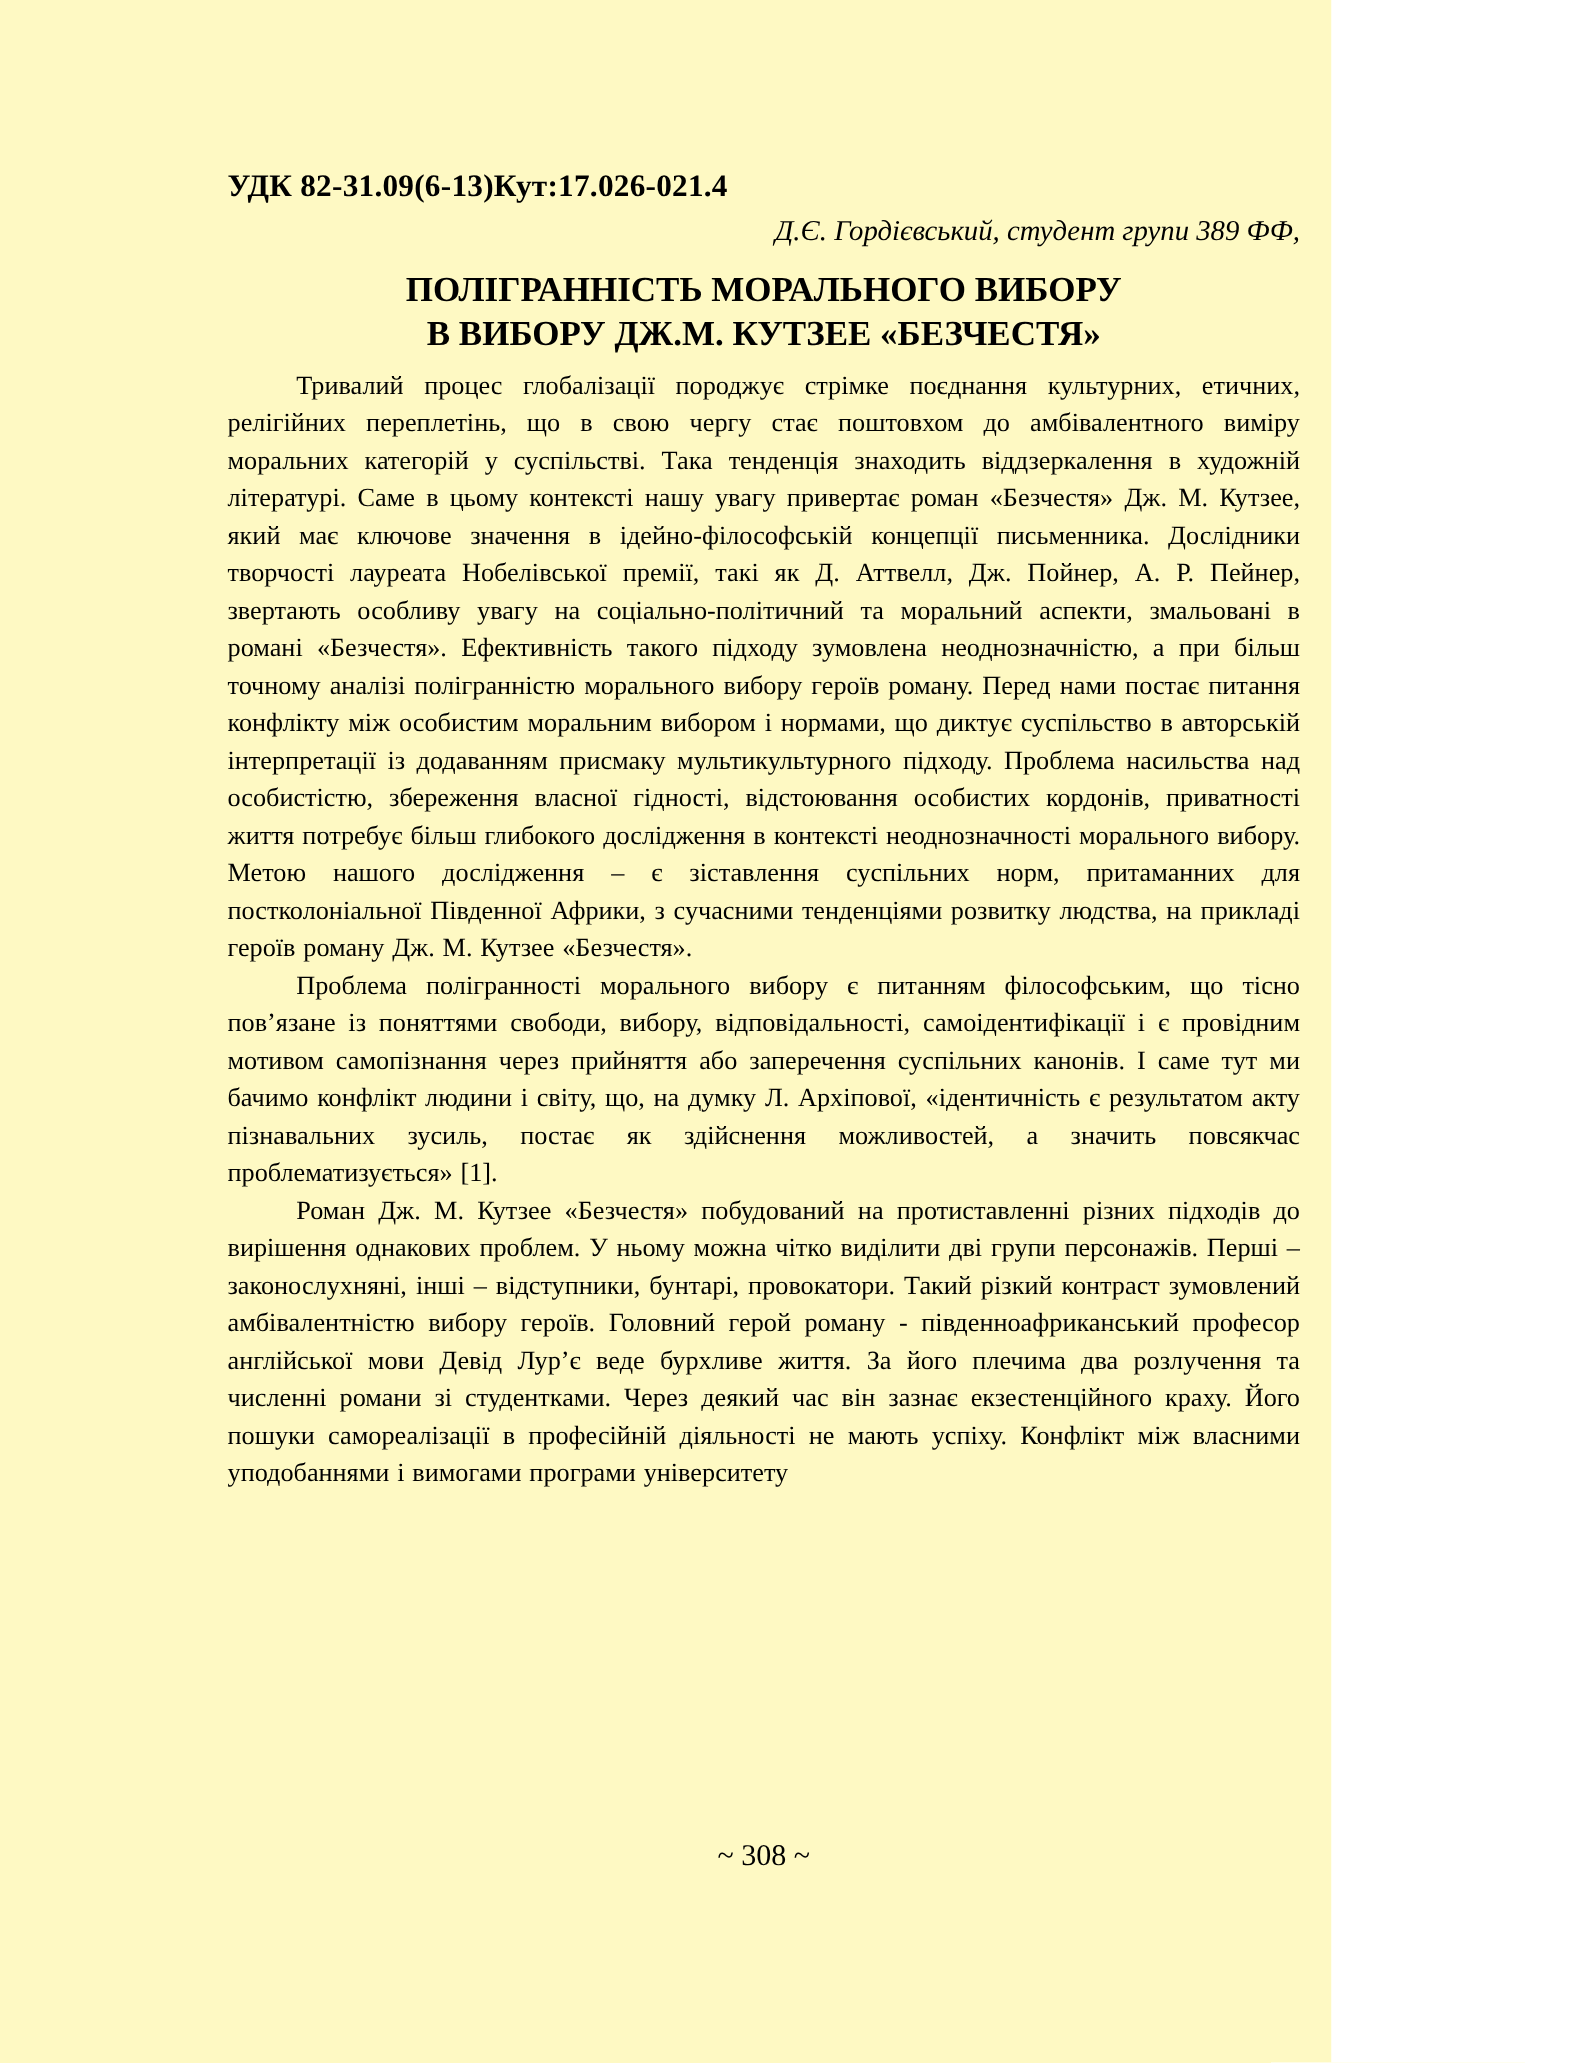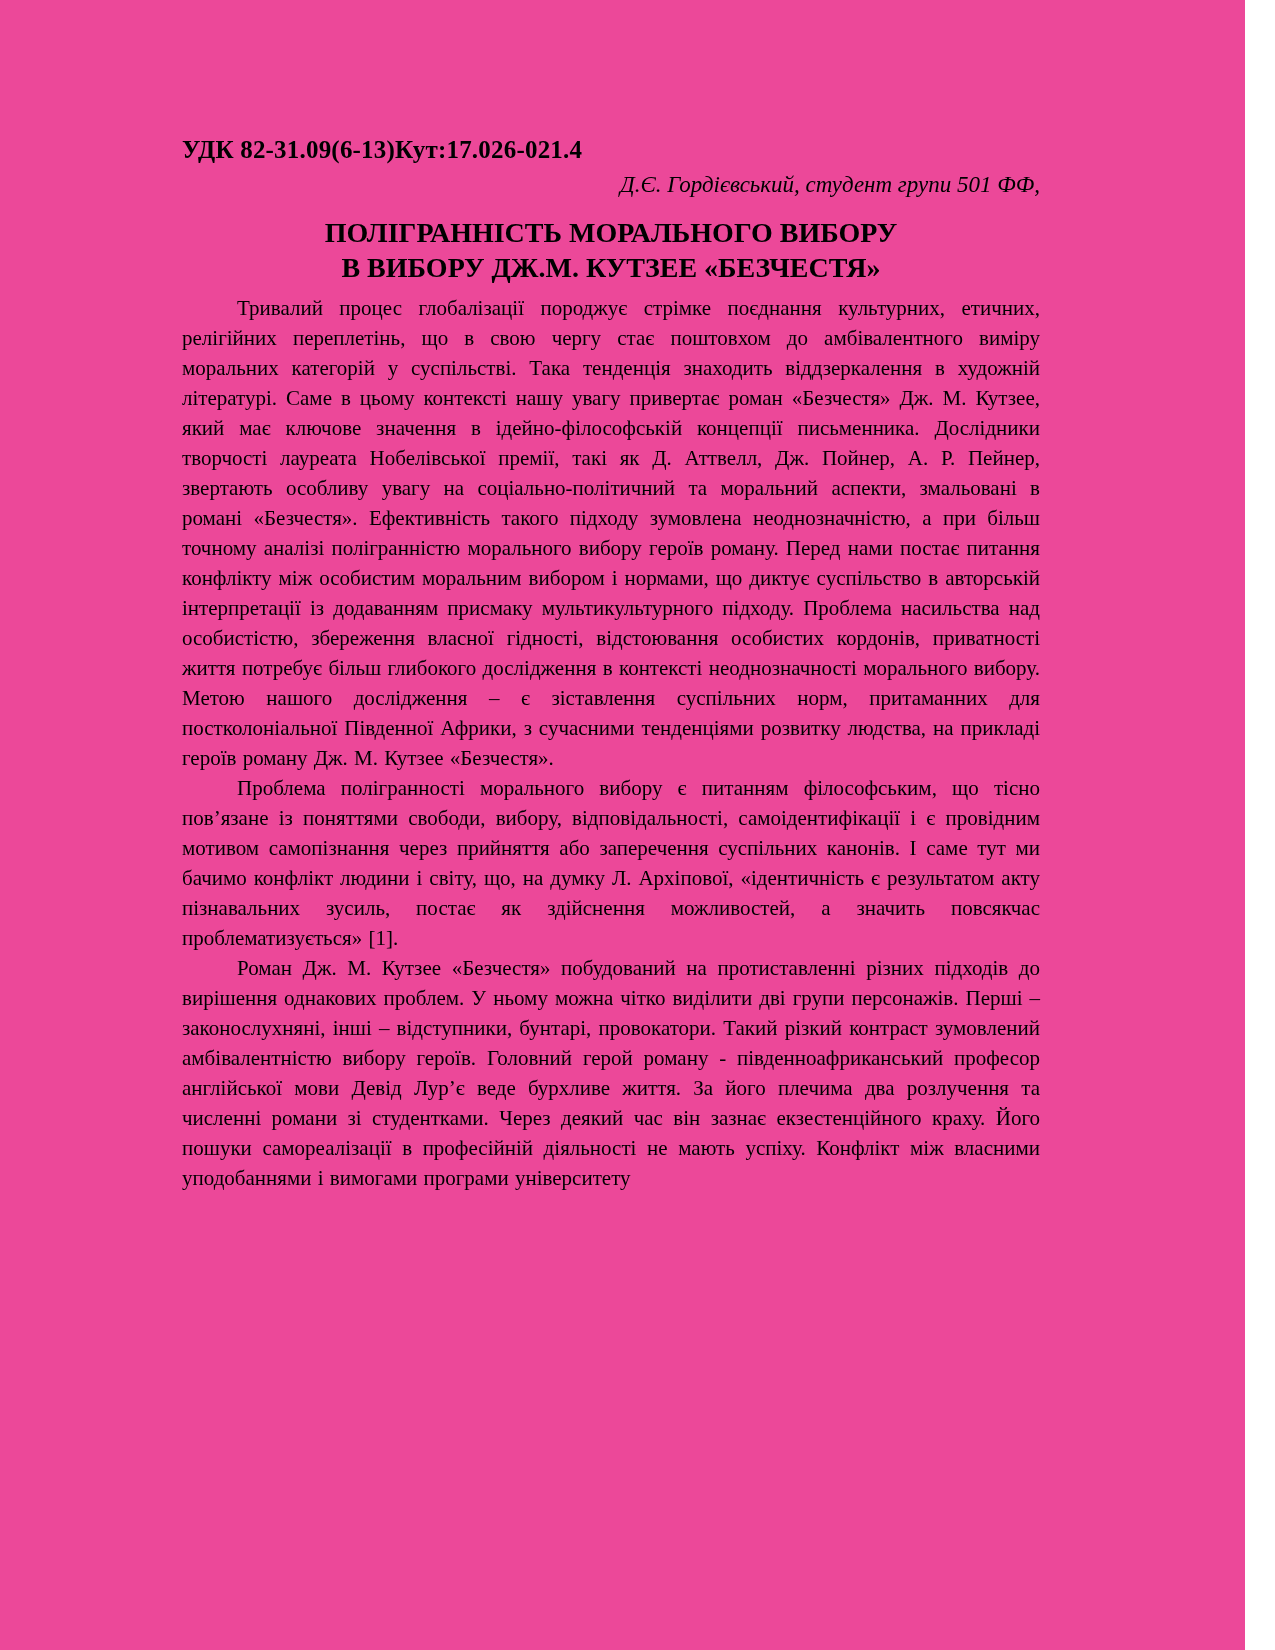--- a/index.html
+++ b/index.html
@@ -9,23 +9,23 @@
   }
   body {
     width: 1275px;
     height: 1650px;
     font-family: "Liberation Serif", serif;
     color: #000000;
     position: relative;
   }
   .page {
     position: relative;
-    width: 1245px;
+    width: 1065px;
     height: 1650px;
-    background: #ec4899;
+    background: #fef9c3;
     overflow: hidden;
   }
   .content {
     position: absolute;
     left: 182px;
     top: 136px;
     width: 858px;
   }
   .udc {
     font-size: 25px;
@@ -69,27 +69,28 @@
 </style>
 </head>
 <body>
 
 <div class="page">
   <div class="content">
 
     <p class="udc">УДК 82-31.09(6-13)Кут:17.026-021.4</p>
 
     <div class="authors">
-      <p>Д.Є. Гордієвський, студент групи 501 ФФ,</p>
+      <p>Д.Є. Гордієвський, студент групи 389 ФФ,</p>
     </div>
 
     <h1 class="title">
       <span>ПОЛІГРАННІСТЬ МОРАЛЬНОГО ВИБОРУ</span><br>
       <span>В ВИБОРУ ДЖ.М. КУТЗЕЕ «БЕЗЧЕСТЯ»</span>
     </h1>
 
     <p class="body-par">Тривалий процес глобалізації породжує стрімке поєднання культурних, етичних, релігійних переплетінь, що в свою чергу стає поштовхом до амбівалентного виміру моральних категорій у суспільстві. Така тенденція знаходить віддзеркалення в художній літературі. Саме в цьому контексті нашу увагу привертає роман «Безчестя» Дж. М. Кутзее, який має ключове значення в ідейно-філософській концепції письменника. Дослідники творчості лауреата Нобелівської премії, такі як Д. Аттвелл, Дж. Пойнер, А. Р. Пейнер, звертають особливу увагу на соціально-політичний та моральний аспекти, змальовані в романі «Безчестя». Ефективність такого підходу зумовлена неоднозначністю, а при більш точному аналізі полігранністю морального вибору героїв роману. Перед нами постає питання конфлікту між особистим моральним вибором і нормами, що диктує суспільство в авторській інтерпретації із додаванням присмаку мультикультурного підходу. Проблема насильства над особистістю, збереження власної гідності, відстоювання особистих кордонів, приватності життя потребує більш глибокого дослідження в контексті неоднозначності морального вибору. Метою нашого дослідження – є зіставлення суспільних норм, притаманних для постколоніальної Південної Африки, з сучасними тенденціями розвитку людства, на прикладі героїв роману Дж. М. Кутзее «Безчестя».</p>
     <p class="body-par">Проблема полігранності морального вибору є питанням філософським, що тісно пов’язане із поняттями свободи, вибору, відповідальності, самоідентифікації і є провідним мотивом самопізнання через прийняття або заперечення суспільних канонів. І саме тут ми бачимо конфлікт людини і світу, що, на думку Л. Архіпової, «ідентичність є результатом акту пізнавальних зусиль, постає як здійснення можливостей, а значить повсякчас проблематизується» [1].</p>
     <p class="body-par">Роман Дж. М. Кутзее «Безчестя» побудований на протиставленні різних підходів до вирішення однакових проблем. У ньому можна чітко виділити дві групи персонажів. Перші – законослухняні, інші – відступники, бунтарі, провокатори. Такий різкий контраст зумовлений амбівалентністю вибору героїв. Головний герой роману - південноафриканський професор англійської мови Девід Лур’є веде бурхливе життя. За його плечима два розлучення та численні романи зі студентками. Через деякий час він зазнає екзестенційного краху. Його пошуки самореалізації в професійній діяльності не мають успіху. Конфлікт між власними уподобаннями і вимогами програми університету</p>
 
   </div>
 
+  <p class="page-number">~ 308 ~</p>
 </div>
 
 </body></html>

